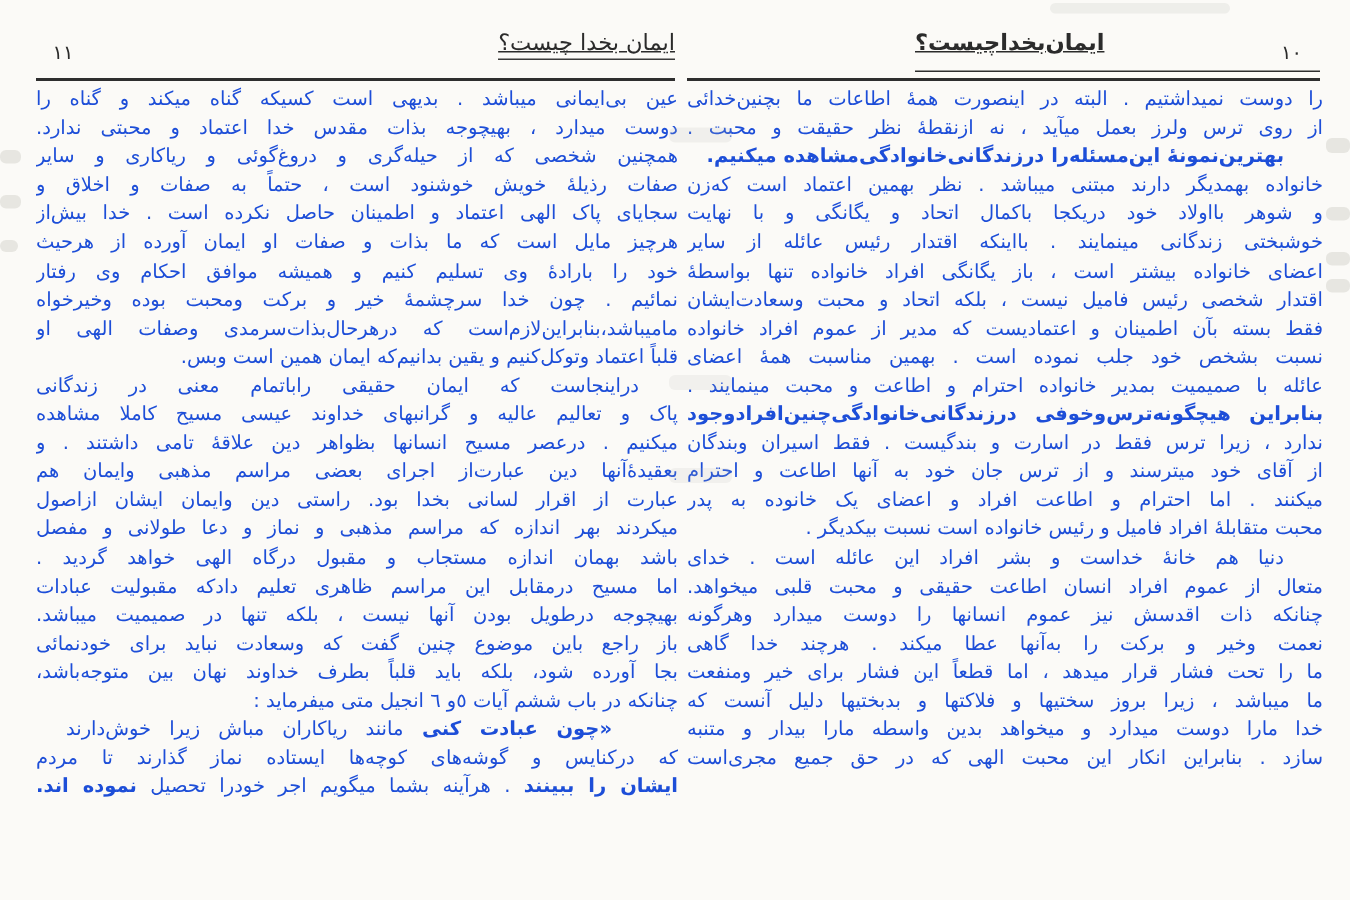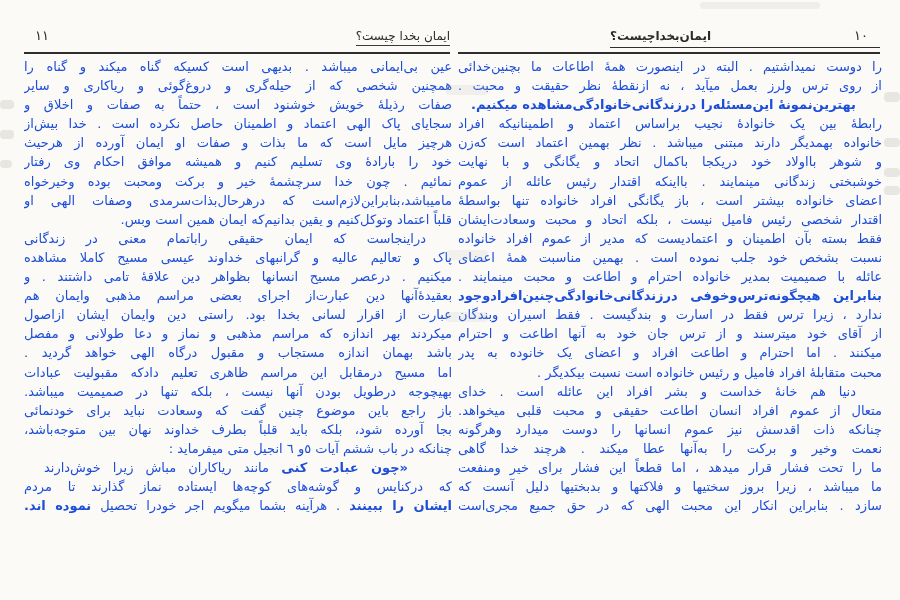--- a/index.html
+++ b/index.html
@@ -7,22 +7,22 @@
     width:900px; height:600px; position:relative; overflow:hidden;
     background:#fbfaf7;
     font-family:"DejaVu Sans", sans-serif;
     color:#222;
   }
   .page { position:absolute; top:0; height:600px; }
   #left-page  { left:24px;  width:428px; }
   #right-page { left:458px; width:424px; }
 
   .running-title {
-    position:absolute; top:29px; font-size:12px; letter-spacing:0;
-    direction:rtl; color:#2b2b2b; white-space:nowrap;
+    position:absolute; top:19px; font-size:15px; letter-spacing:0;
+    direction:rtl; color:#2b2b2b; white-space:nowrap;text-decoration:underline;
   }
   #left-page .running-title  { right:2px;  padding-bottom:2px; border-bottom:1px solid #3a3a3a; }
   #right-page .running-title { left:152px; font-weight:bold; }
 
   .page-num { position:absolute; top:28px; font-size:13px; color:#2b2b2b; }
   #left-page .page-num  { left:11px; }
   #right-page .page-num { right:14px; }
 
   .rule { position:absolute; background:#2e2e2e; }
   .rule.partial { height:1px; }
@@ -47,20 +47,21 @@
 </style>
 </head>
 <body>
 
 <div class="page" id="left-page">
   <span class="page-num">١١</span>
   <span class="running-title">ایمان بخدا چیست؟</span>
   <div class="rule full"></div>
   <div class="page-text">
       <div class="line">عین بی‌ایمانی میباشد . بدیهی است کسیکه گناه میکند و گناه را</div>
+      <div class="line">دوست میدارد ، بهیچوجه بذات مقدس خدا اعتماد و محبتی ندارد.</div>
       <div class="line">همچنین شخصی که از حیله‌گری و دروغ‌گوئی و ریاکاری و سایر</div>
       <div class="line">صفات رذیلهٔ خویش خوشنود است ، حتماً به صفات و اخلاق و</div>
       <div class="line">سجایای پاک الهی اعتماد و اطمینان حاصل نکرده است . خدا بیش‌از</div>
       <div class="line">هرچیز مایل است که ما بذات و صفات او ایمان آورده از هرحیث</div>
       <div class="line">خود را بارادهٔ وی تسلیم کنیم و همیشه موافق احکام وی رفتار</div>
       <div class="line">نمائیم . چون خدا سرچشمهٔ خیر و برکت ومحبت بوده وخیرخواه</div>
       <div class="line">مامیباشد،بنابراین‌لازم‌است که درهرحال‌بذات‌سرمدی وصفات الهی او</div>
       <div class="line end">قلباً اعتماد وتوکل‌کنیم و یقین بدانیم‌که ایمان همین است وبس.</div>
       <div class="line indent">دراینجاست که ایمان حقیقی راباتمام معنی در زندگانی</div>
       <div class="line">پاک و تعالیم عالیه و گرانبهای خداوند عیسی مسیح کاملا مشاهده</div>
@@ -82,40 +83,40 @@
 
 <div class="page" id="right-page">
   <span class="page-num">١٠</span>
   <span class="running-title">ایمان‌بخداچیست؟</span>
   <div class="rule partial"></div>
   <div class="rule full"></div>
   <div class="page-text">
       <div class="line">را دوست نمیداشتیم . البته در اینصورت همهٔ اطاعات ما بچنین‌خدائی</div>
       <div class="line">از روی ترس ولرز بعمل میآید ، نه ازنقطهٔ نظر حقیقت و محبت .</div>
       <div class="line indent end bold">بهترین‌نمونهٔ این‌مسئله‌را درزندگانی‌خانوادگی‌مشاهده میکنیم.</div>
-      <div class="line">رابطهٔ بین یک خانوادهٔ نجیب براساس اعتماد و اطمینانیکه افراد</div>
       <div class="line">خانواده بهمدیگر دارند مبتنی میباشد . نظر بهمین اعتماد است که‌زن</div>
       <div class="line">و شوهر بااولاد خود دریکجا باکمال اتحاد و یگانگی و با نهایت</div>
-      <div class="line">خوشبختی زندگانی مینمایند . بااینکه اقتدار رئیس عائله از عموم</div>
+      <div class="line">خوشبختی زندگانی مینمایند . بااینکه اقتدار رئیس عائله از سایر</div>
       <div class="line">اعضای خانواده بیشتر است ، باز یگانگی افراد خانواده تنها بواسطهٔ</div>
       <div class="line">اقتدار شخصی رئیس فامیل نیست ، بلکه اتحاد و محبت وسعادت‌ایشان</div>
       <div class="line">فقط بسته بآن اطمینان و اعتمادیست که مدیر از عموم افراد خانواده</div>
       <div class="line">نسبت بشخص خود جلب نموده است . بهمین مناسبت همهٔ اعضای</div>
       <div class="line">عائله با صمیمیت بمدیر خانواده احترام و اطاعت و محبت مینمایند .</div>
       <div class="line bold">بنابراین هیچگونه‌ترس‌وخوفی درزندگانی‌خانوادگی‌چنین‌افرادوجود</div>
       <div class="line">ندارد ، زیرا ترس فقط در اسارت و بندگیست . فقط اسیران وبندگان</div>
       <div class="line">از آقای خود میترسند و از ترس جان خود به آنها اطاعت و احترام</div>
       <div class="line">میکنند . اما احترام و اطاعت افراد و اعضای یک خانوده به پدر</div>
       <div class="line end">محبت متقابلهٔ افراد فامیل و رئیس خانواده است نسبت بیکدیگر .</div>
       <div class="line indent">دنیا هم خانهٔ خداست و بشر افراد این عائله است . خدای</div>
       <div class="line">متعال از عموم افراد انسان اطاعت حقیقی و محبت قلبی میخواهد.</div>
       <div class="line">چنانکه ذات اقدسش نیز عموم انسانها را دوست میدارد وهرگونه</div>
       <div class="line">نعمت وخیر و برکت را به‌آنها عطا میکند . هرچند خدا گاهی</div>
       <div class="line">ما را تحت فشار قرار میدهد ، اما قطعاً این فشار برای خیر ومنفعت</div>
       <div class="line">ما میباشد ، زیرا بروز سختیها و فلاکتها و بدبختیها دلیل آنست که</div>
+      <div class="line">خدا مارا دوست میدارد و میخواهد بدین واسطه مارا بیدار و متنبه</div>
       <div class="line">سازد . بنابراین انکار این محبت الهی که در حق جمیع مجری‌است</div>
     </div>
 </div>
 
 <div class="scan-artifact" style="left:884px;top:92px;width:16px;height:10px;"></div>
 <div class="scan-artifact" style="left:884px;top:138px;width:16px;height:9px;"></div>
 <div class="scan-artifact" style="left:884px;top:168px;width:16px;height:9px;"></div>
 <div class="scan-artifact" style="left:884px;top:186px;width:16px;height:9px;"></div>
 <div class="scan-artifact" style="left:0;top:100px;width:14px;height:9px;"></div>
 <div class="scan-artifact" style="left:0;top:130px;width:14px;height:9px;"></div>

